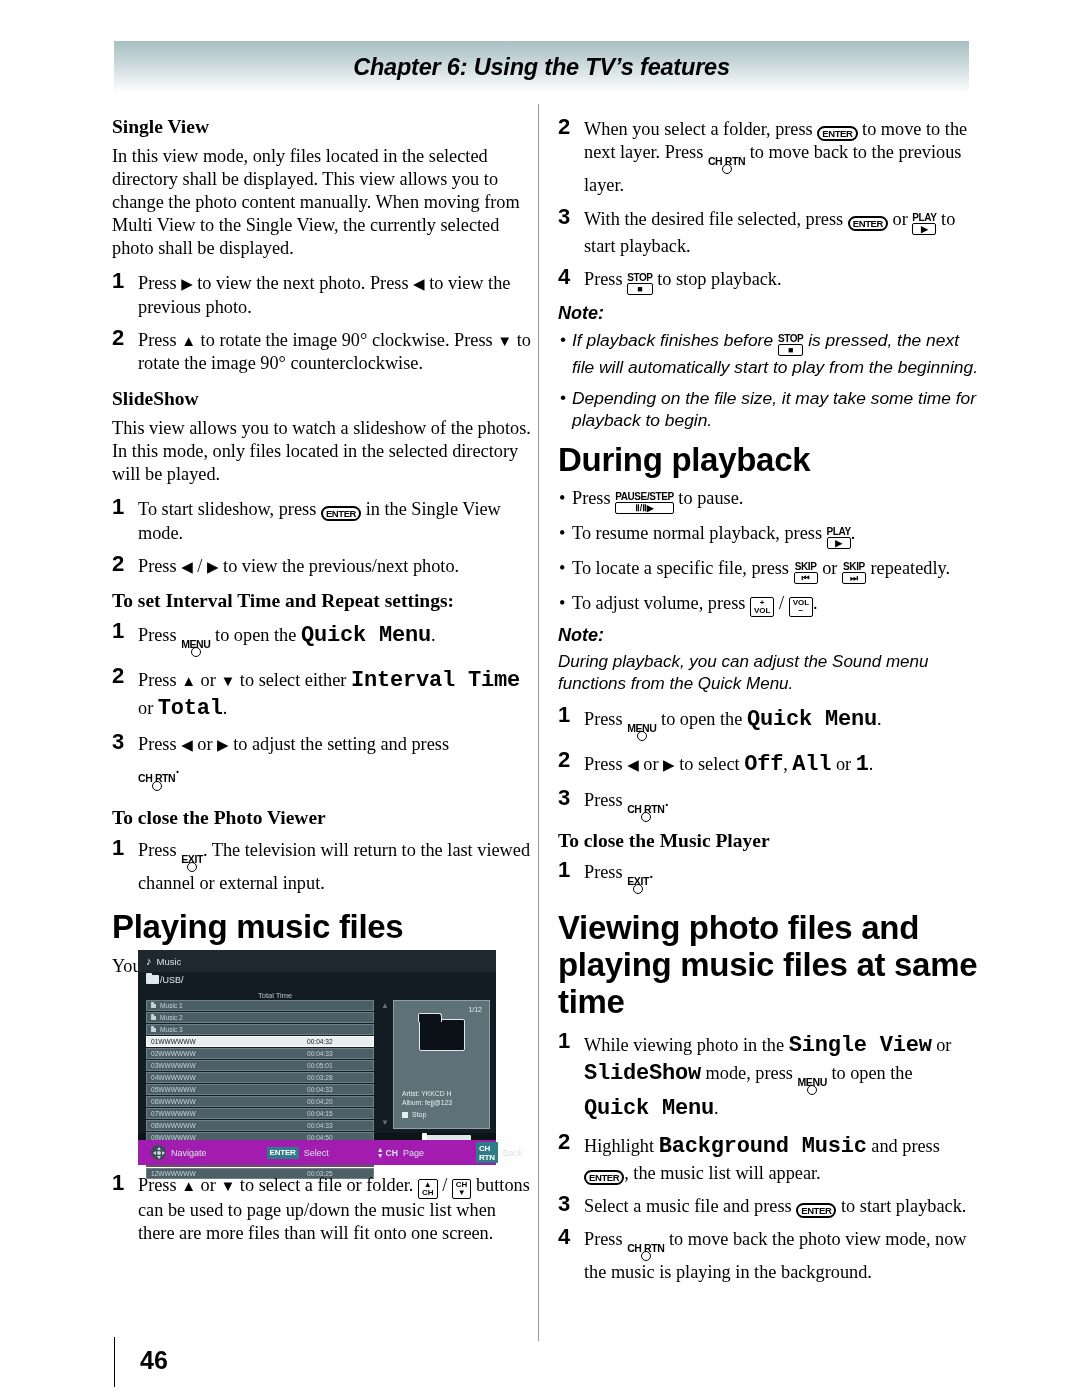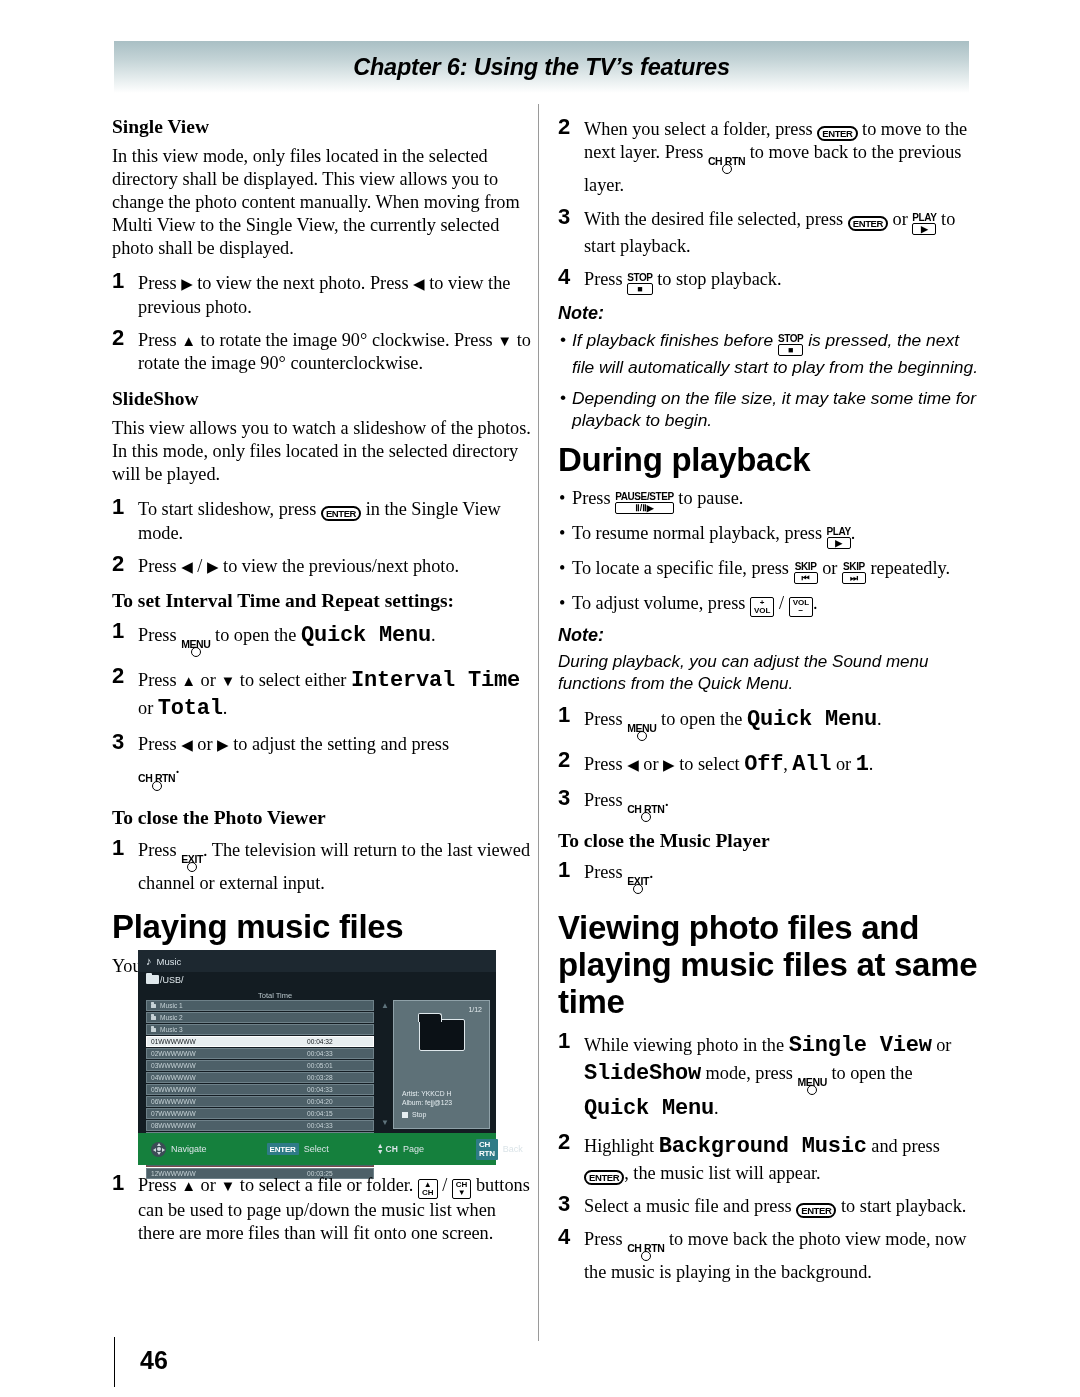--- a/index.html
+++ b/index.html
@@ -218,22 +218,22 @@
   .pv-knob{
     position:absolute; left:-2px; top:-2px; width:5px; height:10px;
     background:#ffffff; border-radius:1px;
   }
   .pv-time{
     position:absolute; right:16px; top:148px;
     color:#e6eef1; font-family:"Liberation Sans", sans-serif; font-size:6.8px;
   }
 
   .shot-foot{
-    position:absolute; left:0; right:0; bottom:0; height:32px;
-    background:#15803d; display:flex; align-items:center;
+    position:absolute; left:0; right:0; bottom:0; height:25px;
+    background:#a21caf; display:flex; align-items:center;
   }
   .foot-item{
     display:flex; align-items:center; color:#dbe4e8;
     font-family:"Liberation Sans", sans-serif; font-size:9px;
   }
   .foot-item .fl{ margin-left:5px; }
   .dpad{
     width:15px; height:15px; border-radius:50%; background:#3c4c56;
     position:relative; flex:0 0 15px;
   }

